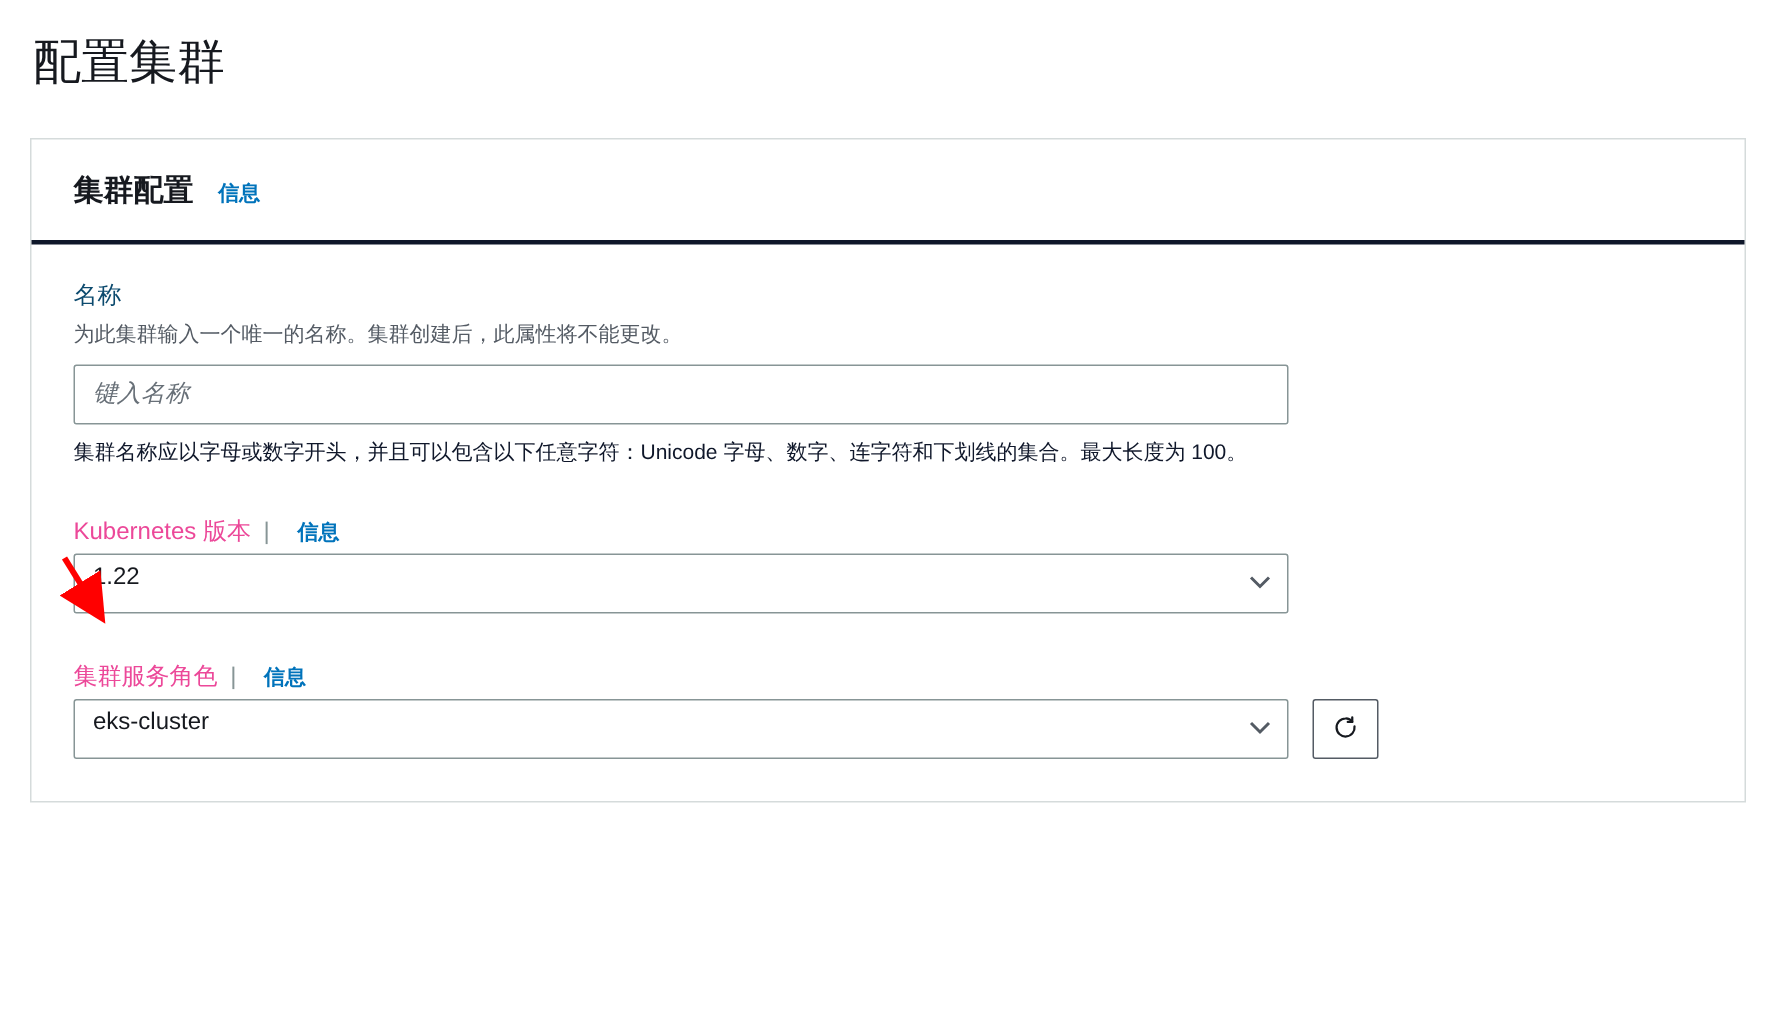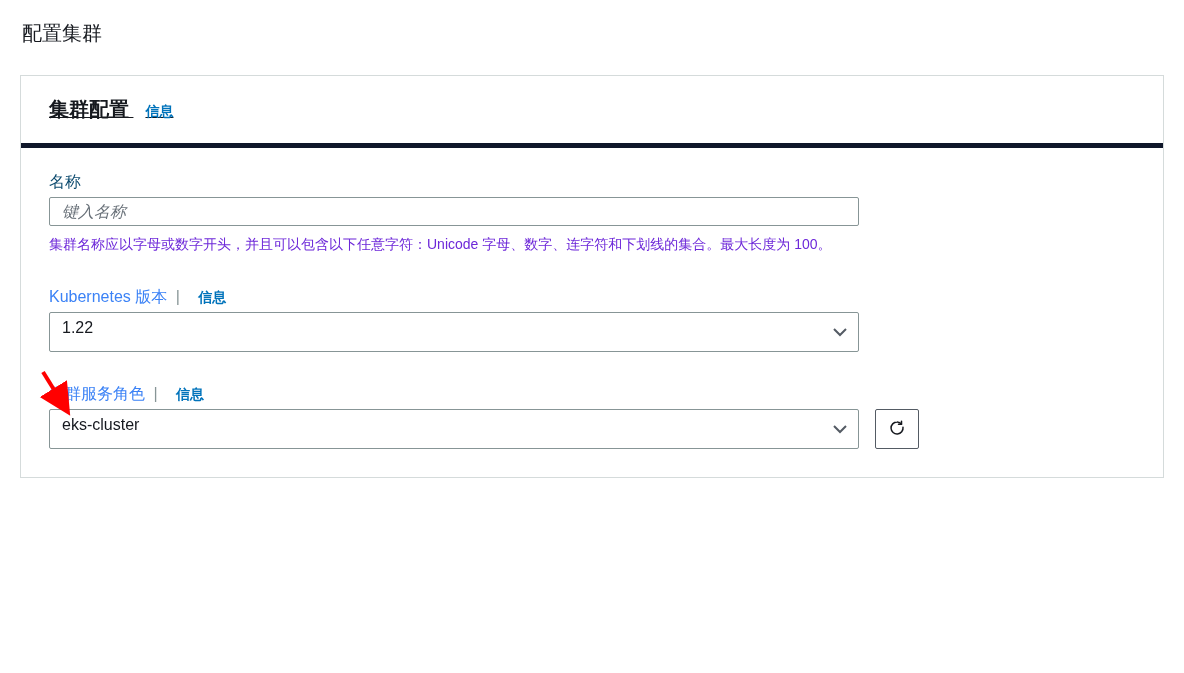--- a/index.html
+++ b/index.html
@@ -8,34 +8,33 @@
       padding: 0;
     }
     body {
       font-family: "Amazon Ember", "Helvetica Neue", Arial, sans-serif;
       background: #ffffff;
       color: #16191f;
       padding: 20px;
       width: 1184px;
     }
     .page-title {
-      font-size: 20px;
+      font-size: 32px;
       font-weight: 400;
       color: #16191f;
       margin-bottom: 28px;
       padding-left: 2px;
     }
     .panel {
       border: 1px solid #d5dbdb;
       background: #ffffff;
     }
     .panel-header {
       padding: 20px 28px;
-      border-bottom: 5px solid #0f172a;
-      text-decoration: underline;
+      border-bottom: 3px solid #0f172a;
     }
     .panel-header-title {
       font-size: 20px;
       font-weight: 700;
       color: #16191f;
       display: inline;
     }
     .info-link {
       color: #0073bb;
       font-size: 14px;
@@ -60,54 +59,54 @@
       color: #0c4a6e;
       display: block;
       margin-bottom: 4px;
     }
     .form-label-row {
       margin-bottom: 4px;
     }
     .form-label-inline {
       font-size: 16px;
       font-weight: 400;
-      color: #3b82f6;
+      color: #ec4899;
     }
     .info-link-inline {
       color: #0073bb;
       font-size: 14px;
       font-weight: 700;
       margin-left: 10px;
       cursor: pointer;
     }
     .form-description {
       font-size: 14px;
       color: #545b64;
       margin-bottom: 10px;
       line-height: 1.5;
     }
     .form-input {
       width: 810px;
       max-width: 100%;
-      height: 29px;
+      height: 40px;
       padding: 6px 12px;
       border: 1px solid #879596;
       border-radius: 2px;
       font-size: 16px;
       color: #16191f;
       background: #ffffff;
       font-style: italic;
     }
     .form-input::placeholder {
       color: #687078;
       font-style: italic;
     }
     .form-hint {
       font-size: 14px;
-      color: #6d28d9;
+      color: #0f172a;
       margin-top: 8px;
       line-height: 1.5;
     }
     .form-select {
       width: 810px;
       max-width: 100%;
       height: 40px;
       padding: 6px 36px 6px 12px;
       border: 1px solid #879596;
       border-radius: 2px;
@@ -189,20 +188,21 @@
 <div class="panel">
   <div class="panel-header">
     <span class="panel-header-title">集群配置</span>
     <span class="info-link">信息</span>
   </div>
 
   <div class="panel-body">
 
     <div class="form-group">
       <label class="form-label">名称</label>
+      <div class="form-description">为此集群输入一个唯一的名称。集群创建后，此属性将不能更改。</div>
       <input type="text" class="form-input" placeholder="键入名称" style="">
       <div class="form-hint">集群名称应以字母或数字开头，并且可以包含以下任意字符：Unicode 字母、数字、连字符和下划线的集合。最大长度为 100。</div>
     </div>
 
     <div class="form-group">
       <div class="form-label-row">
         <span class="form-label-inline">Kubernetes 版本</span>
         <span style="color:#879596;margin:0 4px;">|</span>
         <span class="info-link-inline">信息</span>
       </div>

